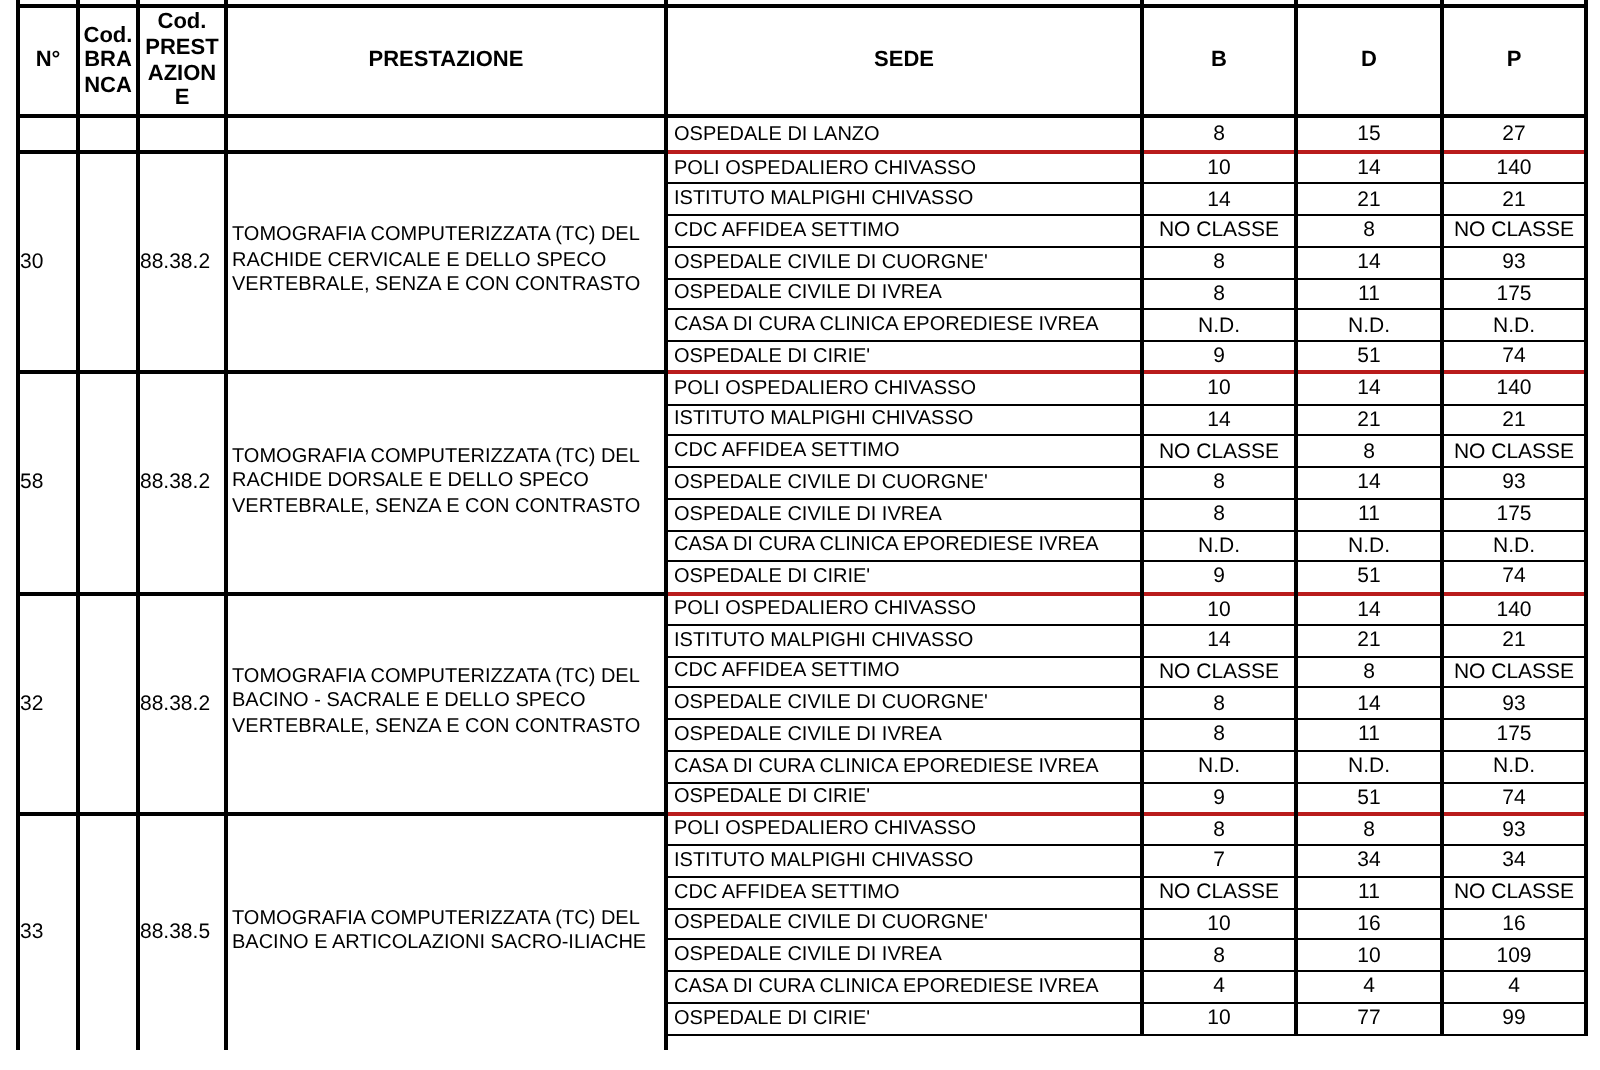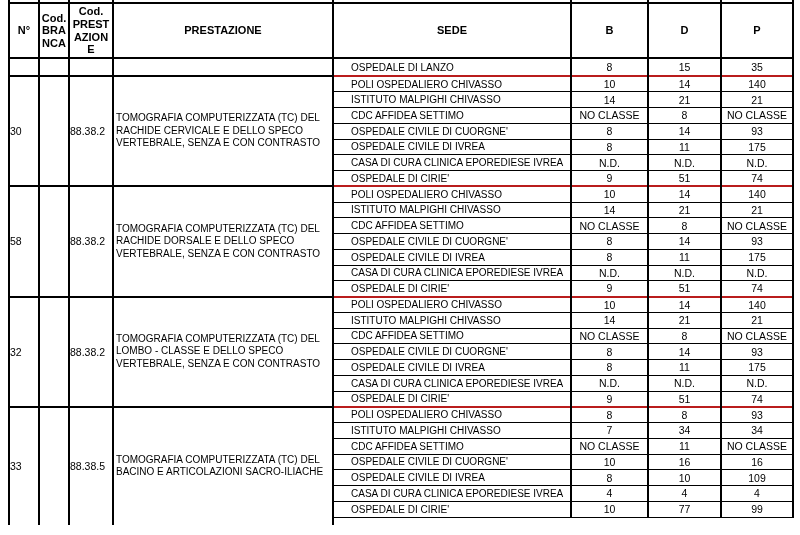--- a/index.html
+++ b/index.html
@@ -50,21 +50,21 @@
     font-size:10px; line-height:1.25;
   }
   td.no-bottom { border-bottom:none !important; }
 
   
   tr.carryover { height:18px; }
   tr.sede-row { height:15.75px; }
   td.sede {
     border:1px solid #000;
     border-left:2px solid #000; border-right:2px solid #000;
-    padding-left:17px; text-align:left; font-size:10px;
+    padding-left:3px; text-align:left; font-size:10px;
     white-space:nowrap;
   }
   td.val {
     border:1px solid #000;
     border-left:2px solid #000; border-right:2px solid #000;
     text-align:center;
   }
   tr.group-start td { border-top:2px solid #b91c1c; }
 
   
@@ -115,21 +115,21 @@
     </thead>
     <tbody id="tbody-main">
       <tr class="carryover">
         <td class="gcell"></td>
         <td class="gcell"></td>
         <td class="gcell"></td>
         <td class="gcell"></td>
         <td class="sede">OSPEDALE DI LANZO</td>
         <td class="val">8</td>
         <td class="val">15</td>
-        <td class="val">35</td>
+        <td class="val">27</td>
       </tr>
     <tr class="sede-row group-start">
   <td class="gnum" rowspan="7">30</td>
   <td class="gbranca" rowspan="7"></td>
   <td class="gcode" rowspan="7">88.38.2</td>
   <td class="gdesc" rowspan="7">TOMOGRAFIA COMPUTERIZZATA (TC) DEL RACHIDE CERVICALE E DELLO SPECO VERTEBRALE, SENZA E CON CONTRASTO</td>
 
     <td class="sede">POLI OSPEDALIERO CHIVASSO</td>
     <td class="val">10</td>
     <td class="val">14</td>
@@ -215,21 +215,21 @@
         <tr class="sede-row">
     <td class="sede">OSPEDALE DI CIRIE'</td>
     <td class="val">9</td>
     <td class="val">51</td>
     <td class="val">74</td>
   </tr>
         <tr class="sede-row group-start">
   <td class="gnum" rowspan="7">32</td>
   <td class="gbranca" rowspan="7"></td>
   <td class="gcode" rowspan="7">88.38.2</td>
-  <td class="gdesc" rowspan="7">TOMOGRAFIA COMPUTERIZZATA (TC) DEL LOMBO - CLASSE E DELLO SPECO VERTEBRALE, SENZA E CON CONTRASTO</td>
+  <td class="gdesc" rowspan="7">TOMOGRAFIA COMPUTERIZZATA (TC) DEL BACINO - SACRALE E DELLO SPECO VERTEBRALE, SENZA E CON CONTRASTO</td>
 
     <td class="sede">POLI OSPEDALIERO CHIVASSO</td>
     <td class="val">10</td>
     <td class="val">14</td>
     <td class="val">140</td>
   </tr>
         <tr class="sede-row">
     <td class="sede">ISTITUTO MALPIGHI CHIVASSO</td>
     <td class="val">14</td>
     <td class="val">21</td>

